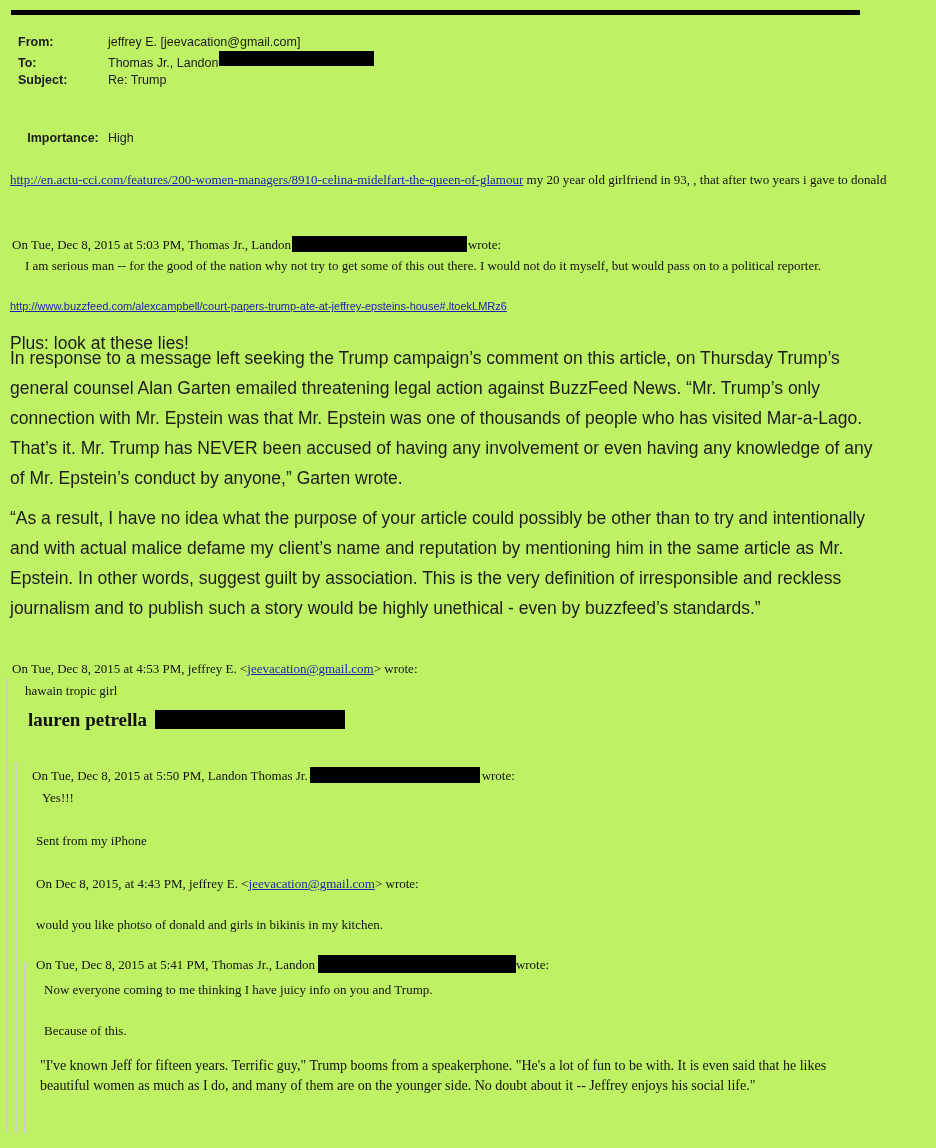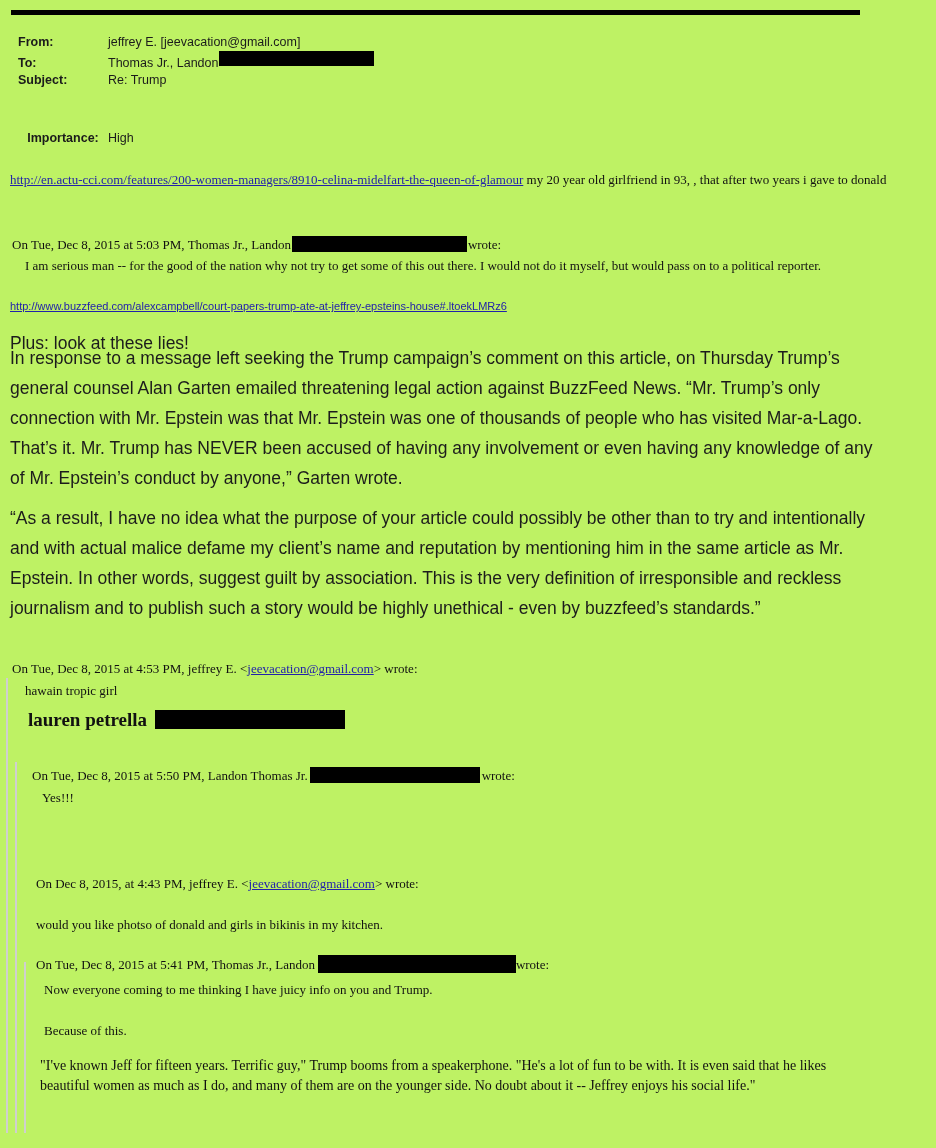--- a/index.html
+++ b/index.html
@@ -229,20 +229,21 @@
   </div>
 
   <div class="blk serif-body" id="q453-body">hawain tropic girl</div>
 
   <div class="blk serif-body nowrap" id="q550-head">
     <span>On Tue, Dec 8, 2015 at 5:50 PM, Landon Thomas Jr.</span><span class="redact redact-550"></span><span>wrote:</span>
   </div>
 
   <div class="blk serif-body" id="q550-body">Yes!!!</div>
 
+  <div class="blk serif-body" id="iphone">Sent from my iPhone</div>
 
   <div class="blk serif-body nowrap" id="q443-head">
     <span>On Dec 8, 2015, at 4:43 PM, jeffrey E. &lt;</span><a class="lnk url-serif" href="#">jeevacation@gmail.com</a><span>&gt; wrote:</span>
   </div>
 
   <div class="blk serif-body" id="photso">would you like photso of donald and girls in bikinis  in my kitchen.</div>
 
   <div class="blk serif-body nowrap" id="q541-head">
     <span>On Tue, Dec 8, 2015 at 5:41 PM, Thomas Jr., Landon</span><span class="redact redact-541"></span><span>wrote:</span>
   </div>

